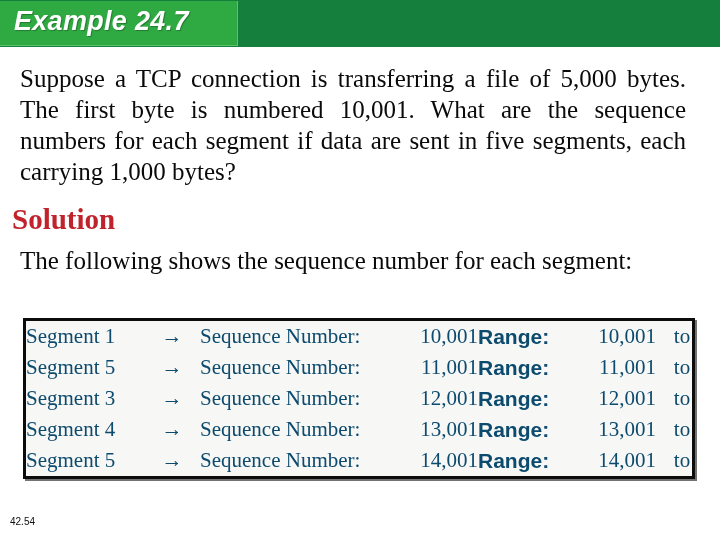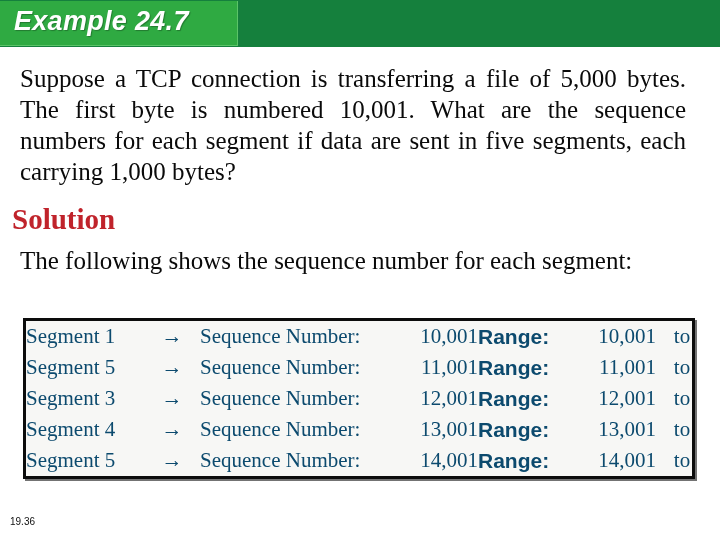--- a/index.html
+++ b/index.html
@@ -207,13 +207,13 @@
         <td class="c-range">Range:</td>
         <td class="c-from">14,001</td>
         <td class="c-to">to</td>
         <td class="c-until">15,000</td>
       </tr>
 
     </tbody>
   </table>
 </div>
 
-<div class="page-number">19.36</div>
+<div class="page-number">42.54</div>
 
 </body></html>

